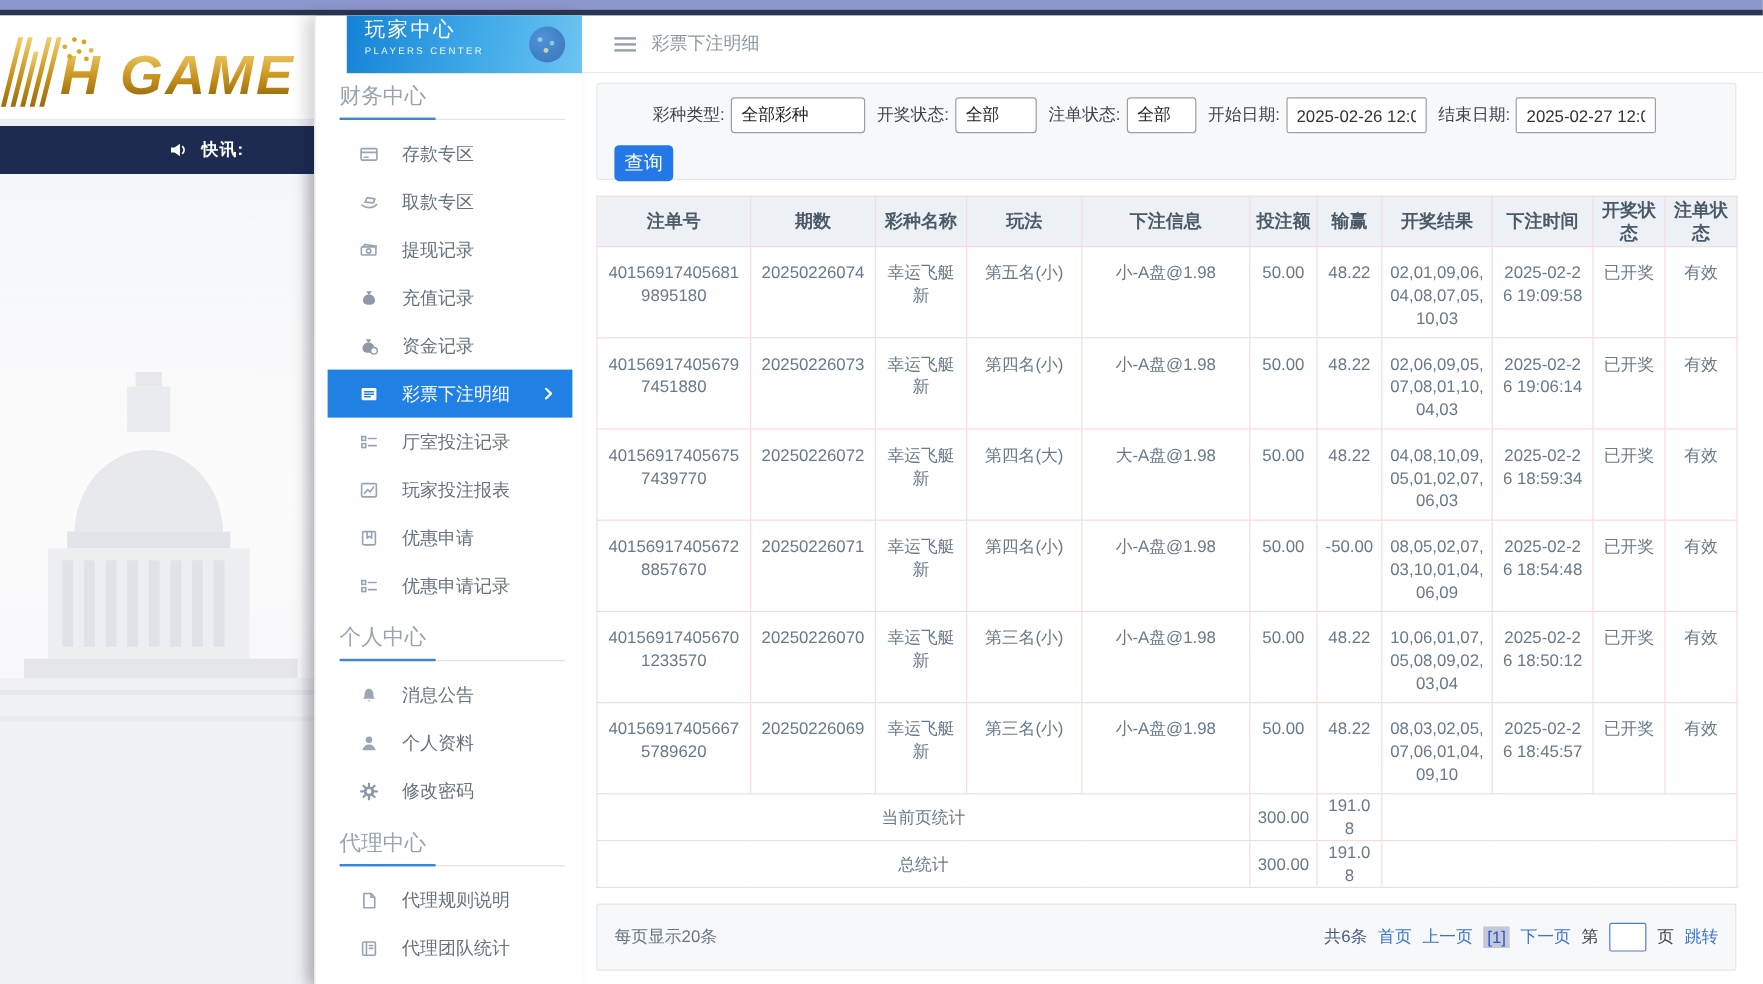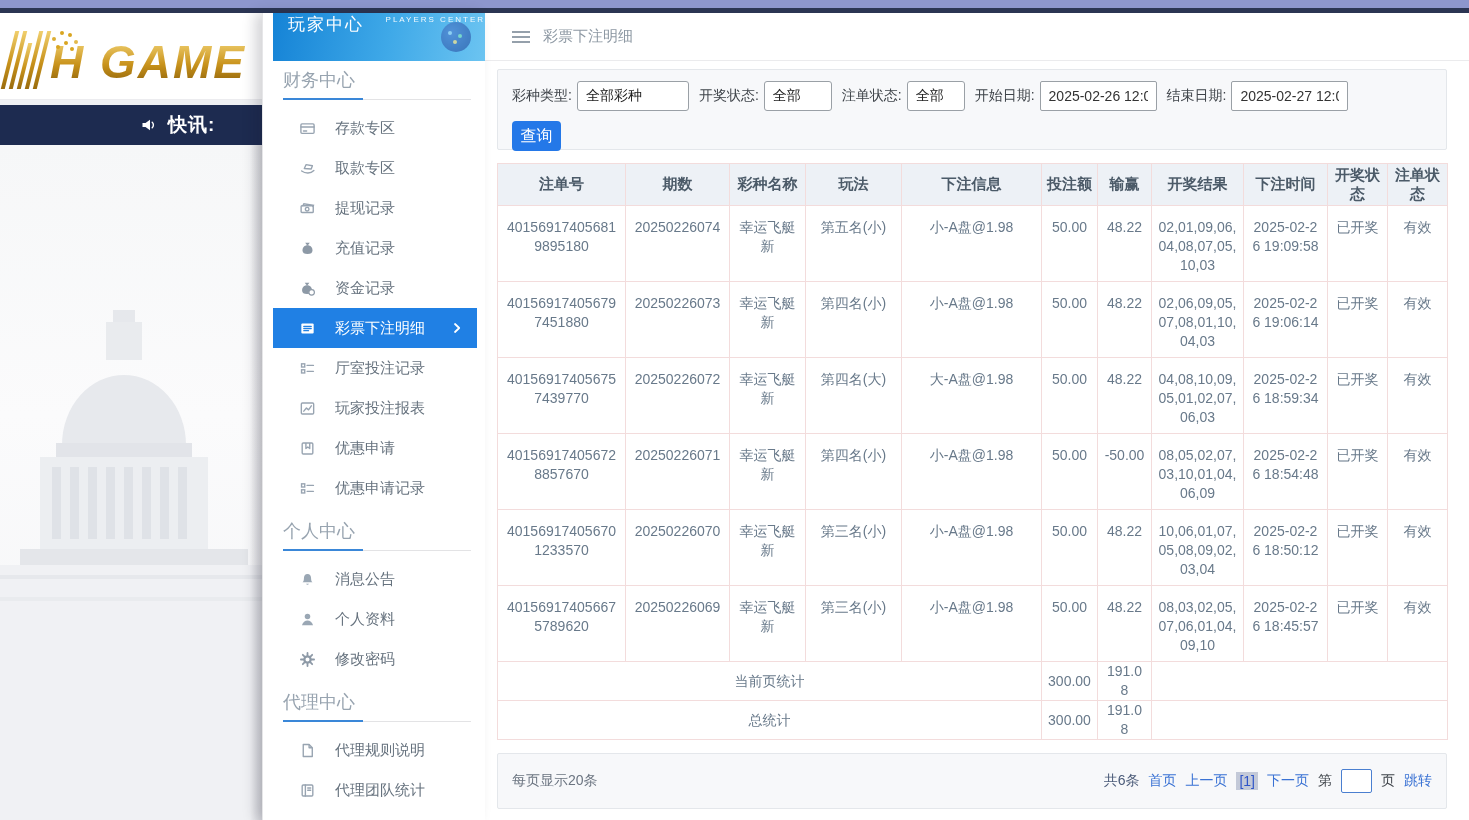--- a/index.html
+++ b/index.html
@@ -18,33 +18,33 @@
   .logo-stripes i { display:block; width:4px; height:58px; background:linear-gradient(180deg,#f0cf6d,#c8921b 55%,#9a6c0d); }
   .logo-stripes i:nth-child(3){ height:46px; margin-top:12px; }
   .logo-text { font-size:46px; font-weight:bold; font-style:italic; letter-spacing:2px; color:#c8921b;
     background:linear-gradient(180deg,#f5d679 5%,#c8921b 55%,#8a5f0a 95%);
     -webkit-background-clip:text; background-clip:text; -webkit-text-fill-color:transparent; white-space:nowrap; }
   .logo-dots { position:absolute; left:52px; top:6px; width:4px; height:4px; background:#d9a520; border-radius:50%;
     box-shadow:8px 2px 0 #d9a520, -8px 6px 0 #dcae34, 4px 10px 0 #d9a520, 14px 9px 0 #e3b94a, -4px 14px 0 #d9a520, 10px 16px 0 #d9a520; }
   .gray-gap { height:5px; background:#eef0f3; }
   .news-bar { height:40px; background:#1d2b50; display:flex; align-items:center; }
   .news-speaker { margin-left:141px; width:17px; height:16px; flex:0 0 auto; }
-  .news-label { color:#fff; font-size:19px; font-weight:bold; margin-left:10px; letter-spacing:1px; }
+  .news-label { color:#fff; font-size:14px; font-weight:bold; margin-left:10px; letter-spacing:1px; }
   .capitol { position:relative; height:675px;
     background:linear-gradient(180deg,#f6f7f8 0%,#fbfbfc 40%,#f3f4f6 100%); }
   .capitol svg { position:absolute; left:0; top:0; }
   .bg-right-shade { position:absolute; right:0; top:0; width:12px; height:675px;
     background:linear-gradient(90deg,rgba(0,0,0,0) 0%,rgba(40,40,60,.14) 100%); }
 
   
   .sidebar { position:absolute; left:262px; top:13px; width:223px; height:807px; background:#fff;
     border-left:1px solid #e6e6e8; box-shadow:-7px 0 12px rgba(20,20,40,.18); z-index:5; }
-  .sb-header { margin-left:10px; height:48px; position:relative; overflow:hidden;
+  .sb-header { margin-left:26px; height:48px; position:relative; overflow:hidden;
     background:linear-gradient(100deg,#1583d6 0%,#3fa9e8 55%,#6cc4f1 100%);
-    color:#fff; display:flex; flex-direction:row; justify-content:space-between; padding-left:15px; }
+    color:#fff; display:flex; flex-direction:column; justify-content:flex-start; padding-left:15px; }
   .sb-title { font-size:17px; letter-spacing:2px; }
   .sb-subtitle { font-size:8px; letter-spacing:2px; margin-top:2px; color:rgba(255,255,255,.92); }
   .sb-emblem { position:absolute; right:14px; top:9px; width:30px; height:30px; border-radius:50%;
     background:radial-gradient(circle at 35% 35%, #4f86d2, #2b5ca8); opacity:.75; }
   .sb-emblem i { position:absolute; left:7px; top:9px; width:4px; height:4px; border-radius:50%; background:#9fd7f5;
     box-shadow:10px 3px 0 #7fe0c0, 5px 9px 0 #f0e08a; }
   .sb-section { margin:6px 14px 0 20px; position:relative; }
   .sb-section-label { font-size:18px; color:#98a4b0; line-height:26px; padding-bottom:6px; border-bottom:1px solid #e3e3e5; }
   .sb-accent { position:absolute; left:0; bottom:0; width:80px; height:2px; background:#3a87d8; }
   .sb-menu { margin-top:8px; }
@@ -57,21 +57,21 @@
 
   
   .main { position:absolute; left:485px; top:13px; width:984px; height:807px; background:#fff; }
   .crumb-bar { height:48px; border-bottom:1px solid #ebebed; display:flex; align-items:center; padding-left:27px; }
   .hamburger { width:18px; display:flex; flex-direction:column; gap:3px; cursor:pointer; }
   .hamburger i { display:block; height:2px; background:#95a0ab; }
   .crumb-title { margin-left:13px; font-size:15px; color:#8d98a3; }
   .content { padding:8px 22px 0 12px; }
 
   .filter-box { width:950px; height:81px; background:#f7f8fa; border:1px solid #e4e7eb; border-radius:2px; padding:11px 14px; }
-  .filter-row { display:flex; align-items:center; }
+  .filter-row { display:flex; align-items:center;margin-left:32px; }
   .f-label { font-size:14px; color:#3f444a; margin-right:5px; white-space:nowrap; }
   .fake-select { height:30px; background:#fff; border:1px solid #9aa0a6; border-radius:3px;
     display:flex; align-items:center; padding:0 8px; margin-right:10px; cursor:pointer; }
   .fake-select .val { font-size:14px; color:#222; white-space:nowrap; }
   .fake-select .caret { margin-left:auto; padding-left:10px; }
   .sel-lottery { width:112px; } .sel-draw { width:68px; } .sel-bet { width:58px; }
   .date-input { height:30px; width:117px; border:1px solid #9aa0a6; border-radius:2px; font-size:14px; color:#333;
     padding:0 8px; margin-right:10px; font-family:"Liberation Sans","DejaVu Sans",sans-serif; background:#fff; }
   .query-btn { margin-top:10px; width:49px; height:30px; background:#2478e8; color:#ffffff; border:none; border-radius:4px;
     font-size:16px; cursor:pointer; font-family:"Liberation Sans","DejaVu Sans",sans-serif; }

